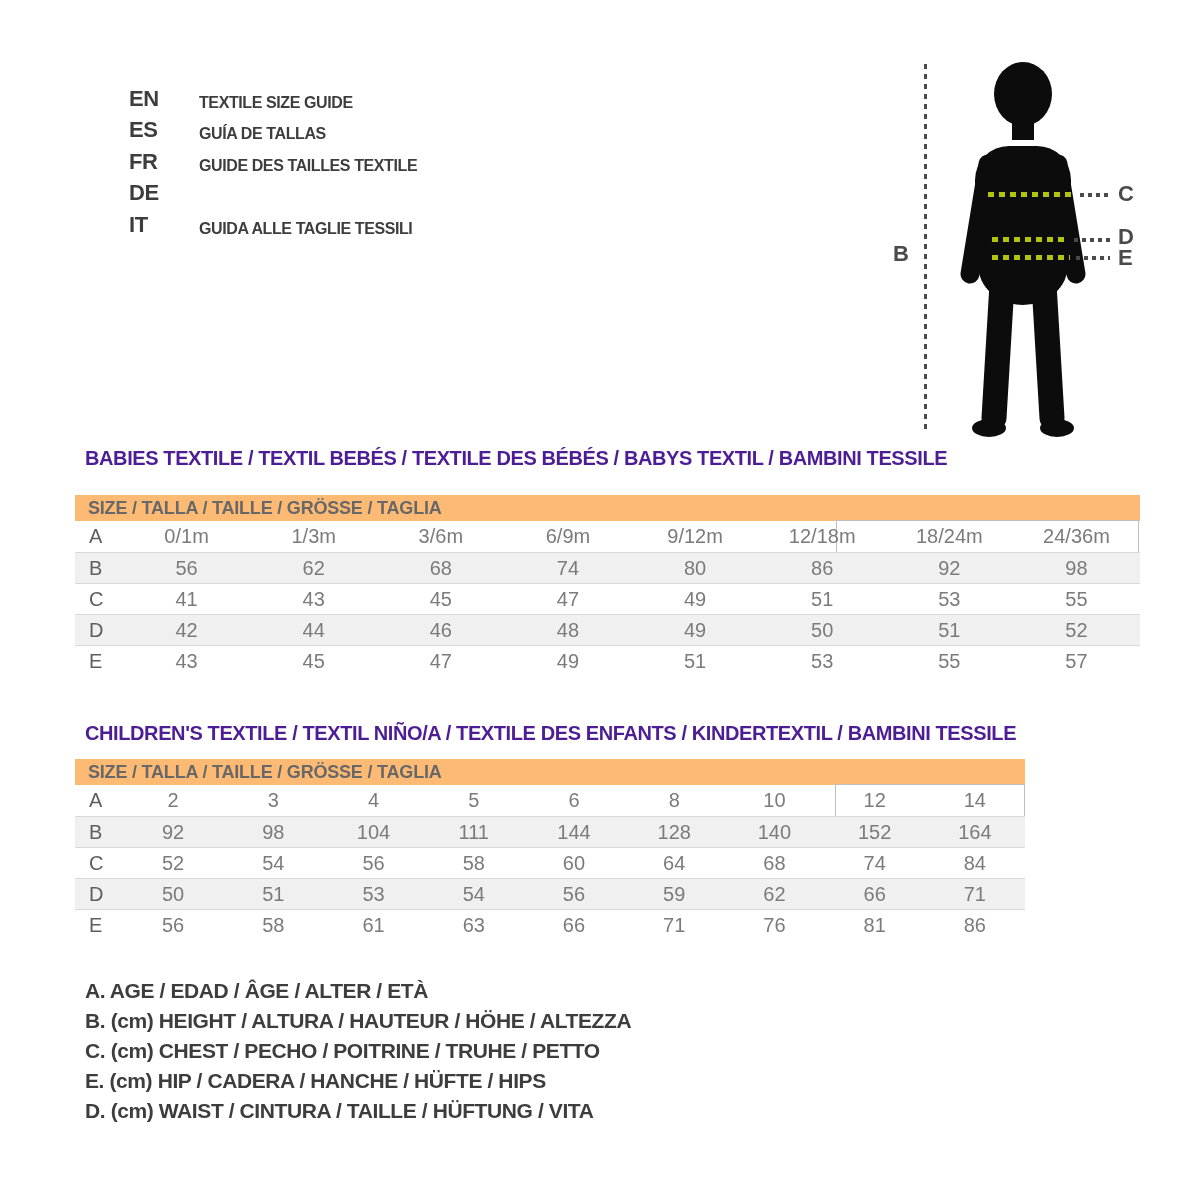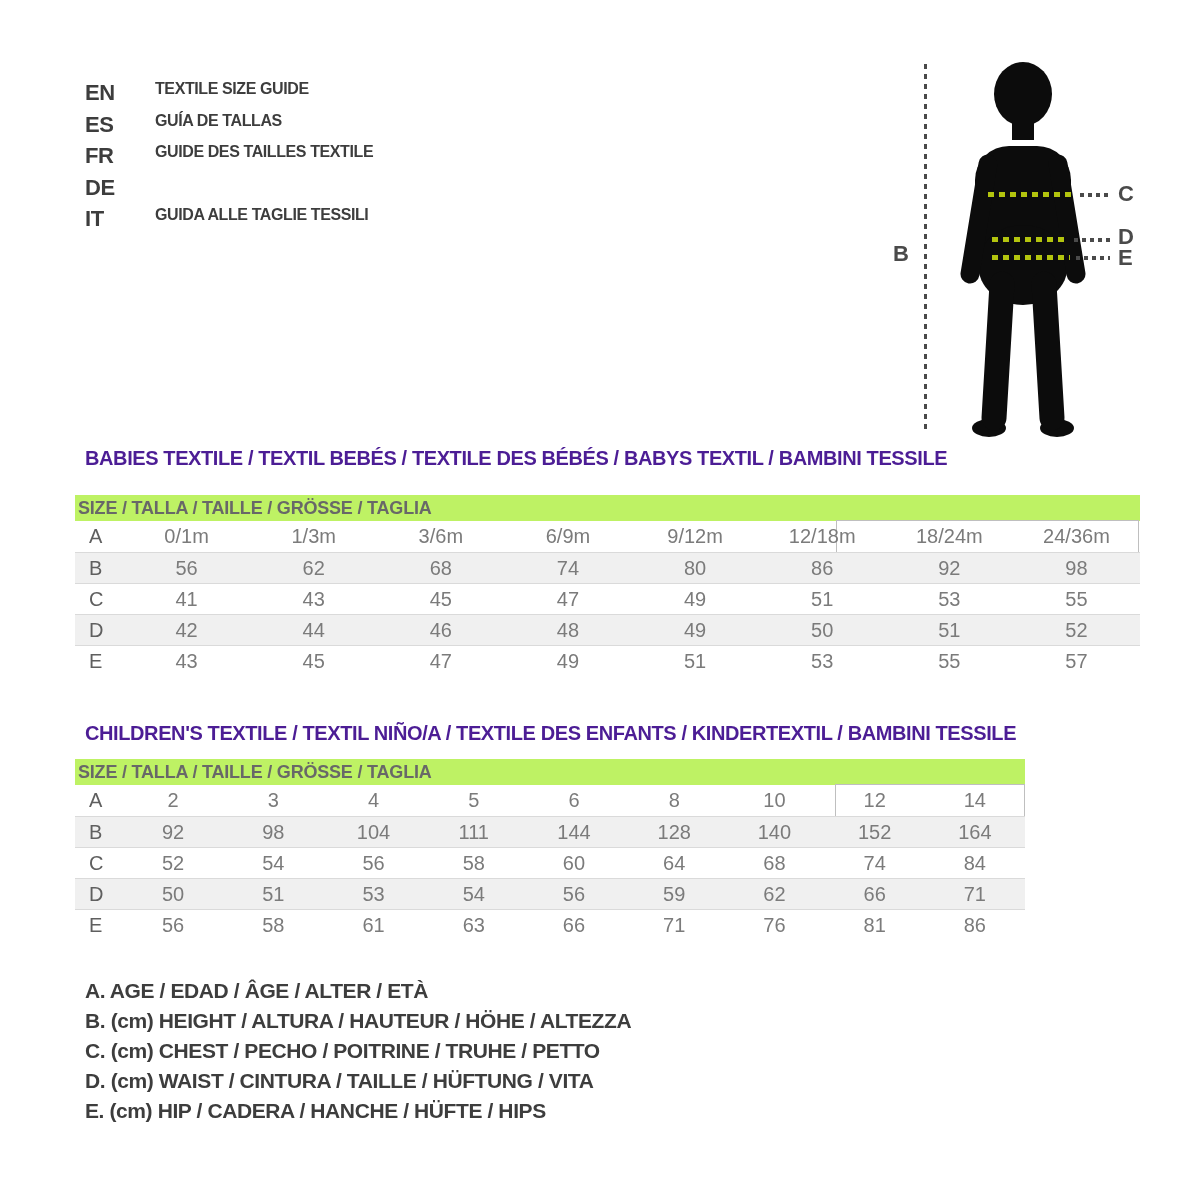--- a/index.html
+++ b/index.html
@@ -4,39 +4,39 @@
 <style>
   html,body{margin:0;padding:0;}
   body{
     width:1200px;height:1200px;position:relative;background:#ffffff;
     font-family:"Liberation Sans",sans-serif;overflow:hidden;
   }
   .abs{position:absolute;}
 
   
   .lang-list{left:85px;top:80px;}
-  .lang-row{display:flex;height:31.5px;align-items:flex-start;}
+  .lang-row{display:flex;height:31.5px;align-items:flex-end;margin-left:44px;}
   .lang-code{width:70px;font-size:22px;font-weight:700;color:#3d3d3d;letter-spacing:-0.4px;}
   .lang-label{font-size:16px;font-weight:700;color:#3d3d3d;letter-spacing:-0.4px;white-space:nowrap;}
 
   
   .vdash{left:924px;top:64px;width:3px;height:370px;
     background:repeating-linear-gradient(to bottom,#4a4a4a 0 5px,transparent 5px 10px);}
   .gdash{height:5px;background:repeating-linear-gradient(to right,#b3c40e 0 6px,transparent 6px 11px);}
   .ddash{height:4px;background:repeating-linear-gradient(to right,#4a4a4a 0 4px,transparent 4px 8px);}
   .mlabel{font-size:22px;font-weight:700;color:#4a4a4a;line-height:22px;}
 
   
   .sec-heading{font-size:20px;font-weight:700;color:#4c1d95;letter-spacing:-0.4px;white-space:nowrap;}
 
   
   .table{position:absolute;}
-  .thead{position:relative;z-index:1;background:#bef264;color:#686868;
+  .thead{position:relative;z-index:1;background:#fdba74;color:#686868;
     font-size:18px;font-weight:700;letter-spacing:-0.2px;
-    display:flex;align-items:center;padding-left:3px;box-sizing:border-box;}
+    display:flex;align-items:center;padding-left:13px;box-sizing:border-box;}
   .babies .thead{height:26px;}
   .children .thead{height:26px;}
   .trow{position:relative;z-index:3;display:flex;align-items:center;height:31px;box-sizing:border-box;}
   .trow + .trow{border-top:1px solid #dadada;}
   .trow.stripe{background:#f0f0f0;}
   .tlabel{flex:none;width:34px;padding-left:14px;font-size:20px;color:#5f5f5f;}
   .tc{flex:1;text-align:center;font-size:20px;color:#7b7b7b;}
 
   .hl-box{position:absolute;z-index:2;background:#ffffff;border:1px solid #bfbfbf;box-sizing:border-box;}
 
@@ -228,15 +228,15 @@
     <span class="tc">81</span>
     <span class="tc">86</span>
   </div>
 </div>
 <div class="hl-box" style="left:835px;top:784px;width:190px;height:33px;"></div>
 
 <div class="abs legend">
   <div class="legend-row">A. AGE / EDAD / ÂGE / ALTER / ETÀ</div>
   <div class="legend-row">B. (cm) HEIGHT / ALTURA / HAUTEUR / HÖHE / ALTEZZA</div>
   <div class="legend-row">C. (cm) CHEST / PECHO / POITRINE / TRUHE / PETTO</div>
+  <div class="legend-row">E. (cm) HIP / CADERA / HANCHE / HÜFTE / HIPS</div>
   <div class="legend-row">D. (cm) WAIST / CINTURA / TAILLE / HÜFTUNG / VITA</div>
-  <div class="legend-row">E. (cm) HIP / CADERA / HANCHE / HÜFTE / HIPS</div>
 </div>
 
 </body></html>

